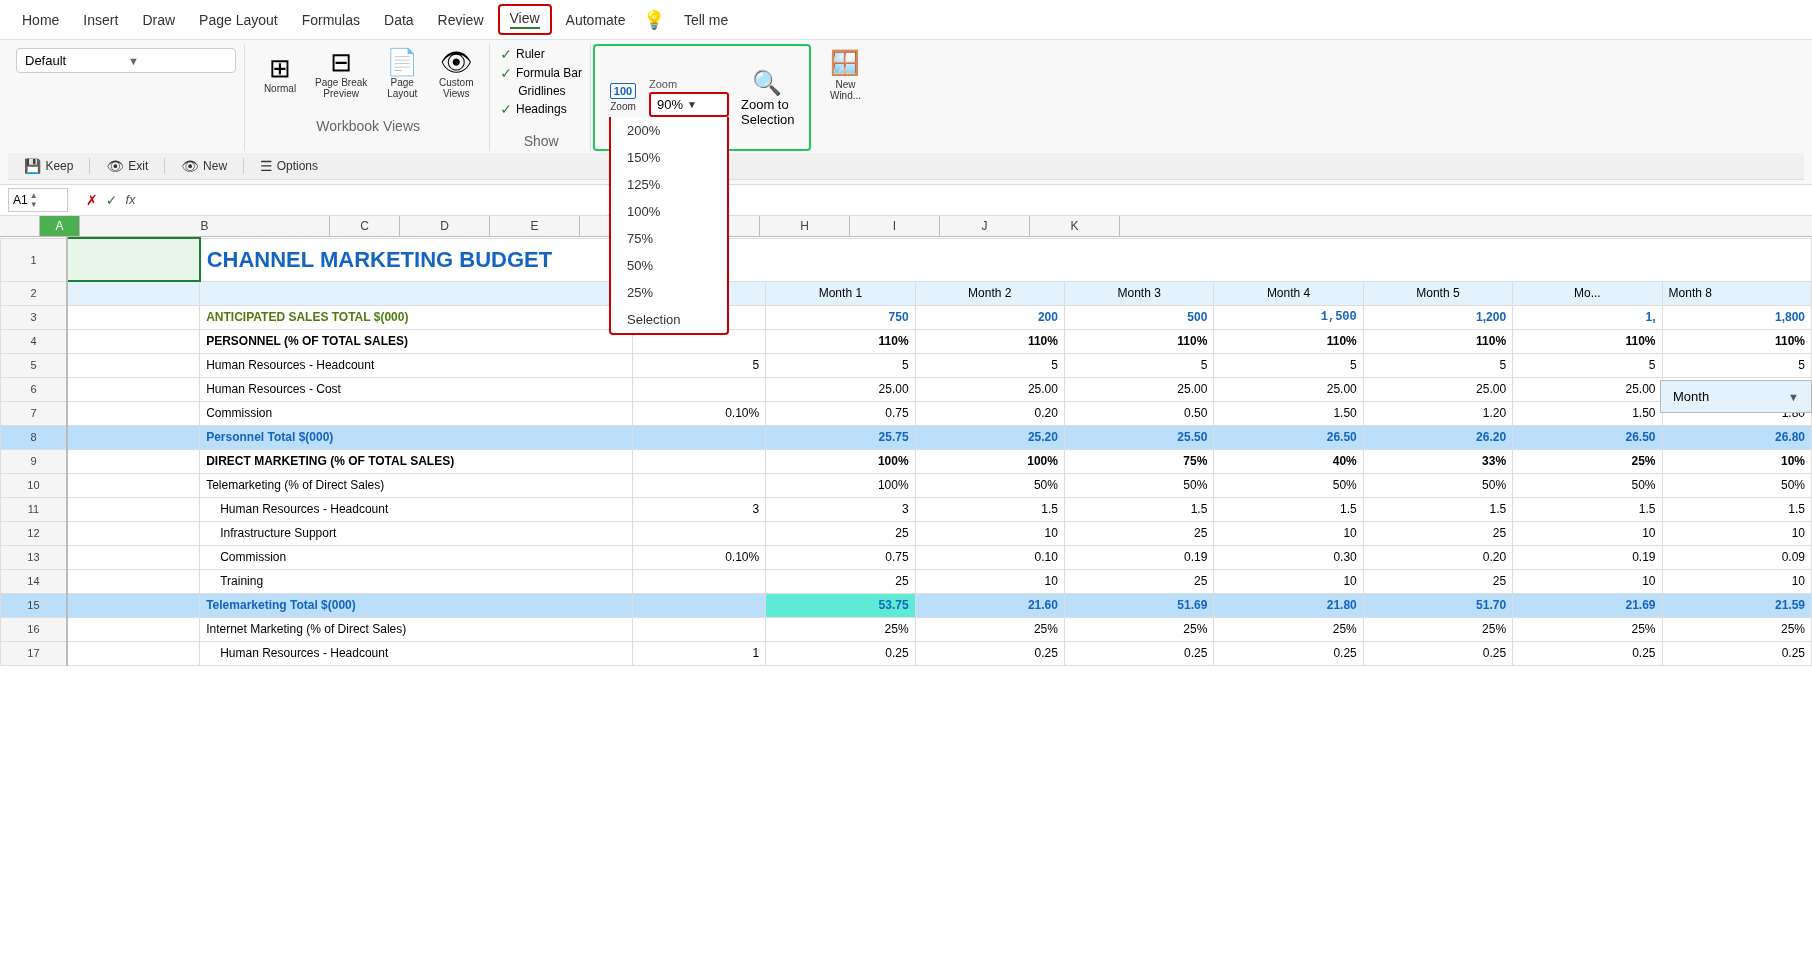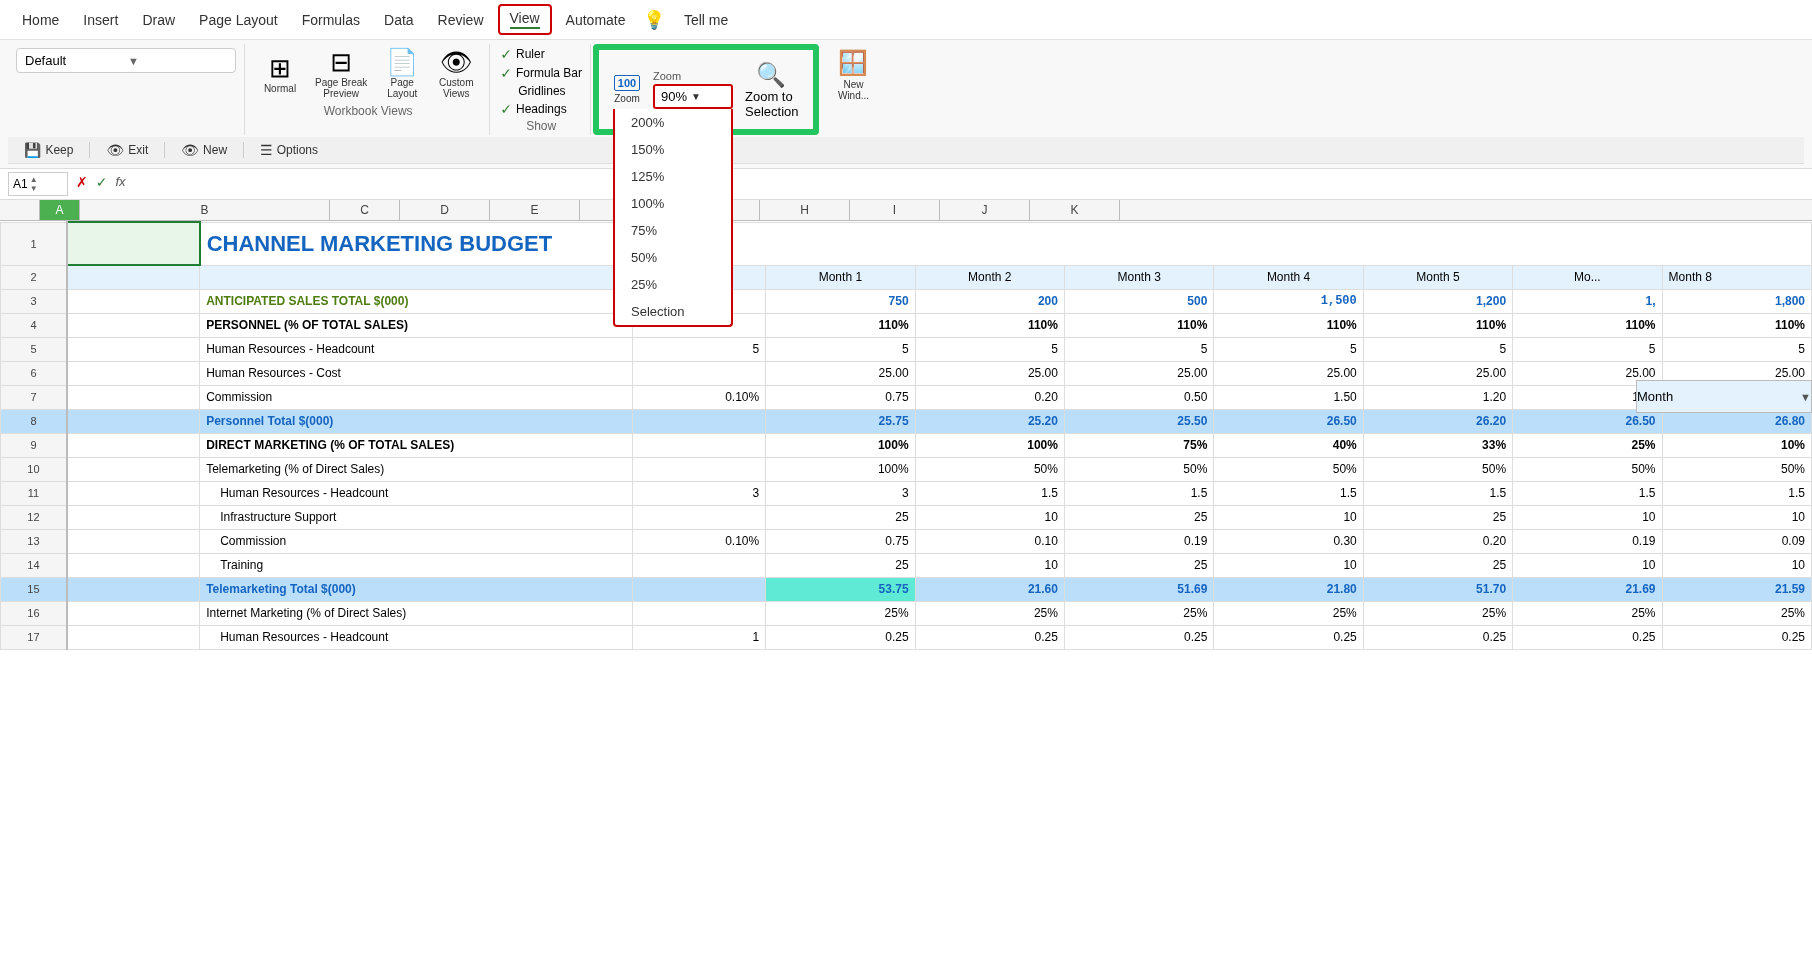--- a/index.html
+++ b/index.html
@@ -32,21 +32,21 @@
       border-right: 1px solid #ddd; gap: 2px;
     }
     .ribbon-group:last-child { border-right: none; }
     .ribbon-icons-row { display: flex; align-items: center; gap: 4px; }
     .ribbon-btn {
       display: flex; flex-direction: column; align-items: center; cursor: pointer;
       padding: 3px 6px; border-radius: 3px; min-width: 50px;
     }
     .ribbon-btn .icon { font-size: 24px; line-height: 1; }
     .ribbon-btn .label { font-size: 10px; color: #333; margin-top: 2px; text-align: center; }
-    .ribbon-label { font-size: 12px; color: #666; margin-top: 0; }
+    .ribbon-label { font-size: 14px; color: #666; margin-top: 14px; }
 
     
     .view-dropdown {
       display: flex; align-items: center; background: #fff; border: 1px solid #ccc;
       border-radius: 4px; padding: 4px 8px; width: 220px; cursor: pointer; gap: 4px;
     }
     .view-dropdown span { flex: 1; font-size: 13px; }
     .view-dropdown .arrow { color: #666; font-size: 11px; }
 
     
@@ -56,22 +56,22 @@
     }
     .wb-btn {
       display: flex; align-items: center; gap: 4px; padding: 2px 8px; cursor: pointer;
       font-size: 12px; color: #333; border-radius: 3px;
     }
     .wb-btn .wb-icon { font-size: 14px; }
     .wb-separator { width: 1px; height: 16px; background: #ccc; }
 
     
     .formula-bar {
-      display: flex; padding: 3px 8px; border-bottom: 1px solid #ddd;
-      gap: 6px; background: #fff;
+      display: flex; align-items: center; padding: 3px 8px; border-bottom: 1px solid #ddd;
+      gap: 16px; background: #fff;
     }
     .cell-ref {
       width: 60px; border: 1px solid #ccc; padding: 2px 4px; font-size: 12px;
       display: flex; align-items: center; gap: 2px;
     }
     .cell-ref-arrows { display: flex; flex-direction: column; font-size: 8px; color: #666; }
     .formula-actions { display: flex; gap: 4px; color: #666; font-size: 14px; }
     .formula-actions span { cursor: pointer; padding: 2px; }
     .formula-input {
       flex: 1; border: none; outline: none; font-size: 13px; padding: 2px 4px;
@@ -179,21 +179,21 @@
           <span>Gridlines</span>
         </label>
         <label style="display:flex;align-items:center;gap:4px;font-size:12px;cursor:pointer;">
           <span class="ribbon-check">✓</span>
           <span>Headings</span>
         </label>
       </div>
       <span class="ribbon-label">Show</span>
     </div>
 
-    <div class="ribbon-group" style="border: 6px solid #22c55e; border-radius: 4px; padding: 4px 8px; position: relative;">
+    <div class="ribbon-group" style="border: 2px solid #22c55e; border-radius: 4px; padding: 4px 8px; position: relative;">
       <div style="display:flex;align-items:center;gap:6px;flex:1;">
 
         <div class="ribbon-btn" style="min-width:40px;">
           <span style="font-size:11px;font-weight:bold;color:#1565c0;border:1px solid #1565c0;padding:1px 3px;border-radius:2px;">100</span>
           <span class="label">Zoom</span>
         </div>
 
         <div style="display:flex;flex-direction:column;position:relative;">
           <span style="font-size:11px;color:#555;margin-bottom:2px;">Zoom</span>
           <div class="zoom-select-box">
@@ -515,16 +515,16 @@
         <td style="text-align:right;">0.25</td>
         <td style="text-align:right;">0.25</td>
         <td style="text-align:right;">0.25</td>
         <td style="text-align:right;">0.25</td>
       </tr>
     </tbody>
       </table>
   </div>
 </div>
 
-<div style="position:fixed;right:0;top:380px;width:176px;background:#e3f2fd;border:1px solid #bbb;padding:8px 0;font-size:13px;display:flex;align-items:center;justify-content:space-between;z-index:200;">
+<div style="position:fixed;right:0;top:380px;width:152px;background:#e3f2fd;border:1px solid #bbb;padding:8px 12px;font-size:13px;display:flex;align-items:center;justify-content:space-between;z-index:200;">
   <span>Month</span>
   <span style="font-size:11px;color:#555;">▼</span>
 </div>
 
 </body></html>

